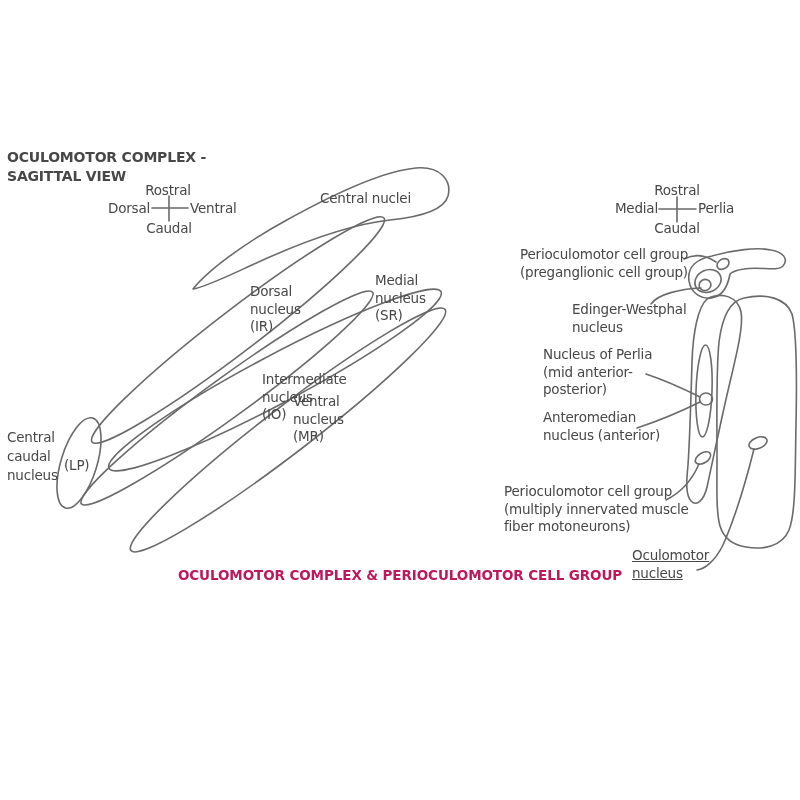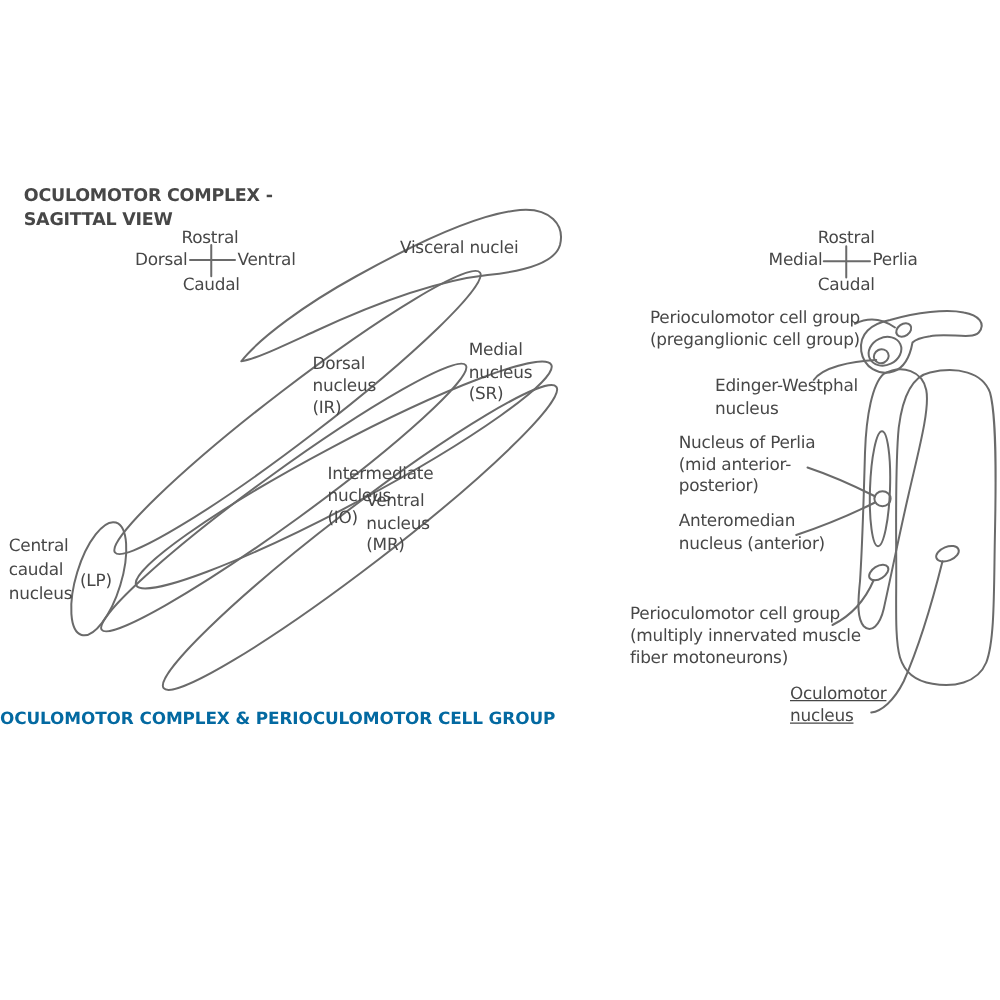--- a/index.html
+++ b/index.html
@@ -13,21 +13,21 @@
     position:absolute; color:#474747; white-space:pre-line;
     font-size:13.5px; line-height:17.5px; font-weight:500;
     letter-spacing:-0.2px;
   }
   .title {
     font-weight:600; font-size:14px; line-height:19px; letter-spacing:-0.2px;
   }
   .compass-word { white-space:nowrap; }
   .center { transform:translateX(-50%); }
   .ra { width:90px; text-align:right; }
-  .caption-wrap { position:absolute; left:0; top:567px; width:800px; text-align:left; color:#0369a1; }
+  .caption-wrap { position:absolute; left:0; top:567px; width:800px; text-align:center; color:#be185d; }
   .caption { font-weight:600; font-size:13.5px; letter-spacing:-0.1px; }
   .subtitle { font-weight:600; font-size:13.5px; font-style:italic; margin-top:3px; }
 </style>
 </head>
 <body>
 
 <div class="page">
 
   <svg class="draw" width="800" height="800" viewBox="0 0 800 800" fill="none" stroke="#6a6a6a" stroke-width="1.6" stroke-linecap="round" stroke-linejoin="round">
 
@@ -82,29 +82,29 @@
       <ellipse cx="758" cy="443" rx="9.5" ry="5.5" transform="rotate(-22 758 443)"></ellipse>
       <path d="M 754 449 C 745 485, 734 520, 723 545 C 715 561, 705 569, 697 570"></path>
 
       <path d="M 684 259 C 696 253, 706 255, 716 262"></path>
       <path d="M 651 304 C 658 294, 680 289, 701 288"></path>
       <path d="M 646 374 C 667 381, 686 390, 700 397"></path>
       <path d="M 637 428 C 661 420, 684 410, 700 402"></path>
     </g>
   </svg>
 
-  <div class="lbl title" style="left:7px; top:148px;margin-left:12px;">OCULOMOTOR COMPLEX -
+  <div class="lbl title" style="left:7px; top:148px;">OCULOMOTOR COMPLEX -
 SAGITTAL VIEW</div>
 
   <div class="lbl compass-word center" style="left:168px; top:182px;">Rostral</div>
   <div class="lbl compass-word ra" style="left:60px; top:200px;">Dorsal</div>
   <div class="lbl compass-word" style="left:190px; top:200px;">Ventral</div>
   <div class="lbl compass-word center" style="left:169px; top:220px;">Caudal</div>
 
-  <div class="lbl" style="left:320px; top:190px;">Visceral nuclei</div>
+  <div class="lbl" style="left:320px; top:190px;">Central nuclei</div>
   <div class="lbl" style="left:250px; top:283px;">Dorsal
 nucleus
 (IR)</div>
   <div class="lbl" style="left:375px; top:272px;">Medial
 nucleus
 (SR)</div>
   <div class="lbl" style="left:222px; top:371px;margin-left:40px;">Intermediate
 nucleus
 (IO)</div>
   <div class="lbl" style="left:293px; top:393px;">Ventral

